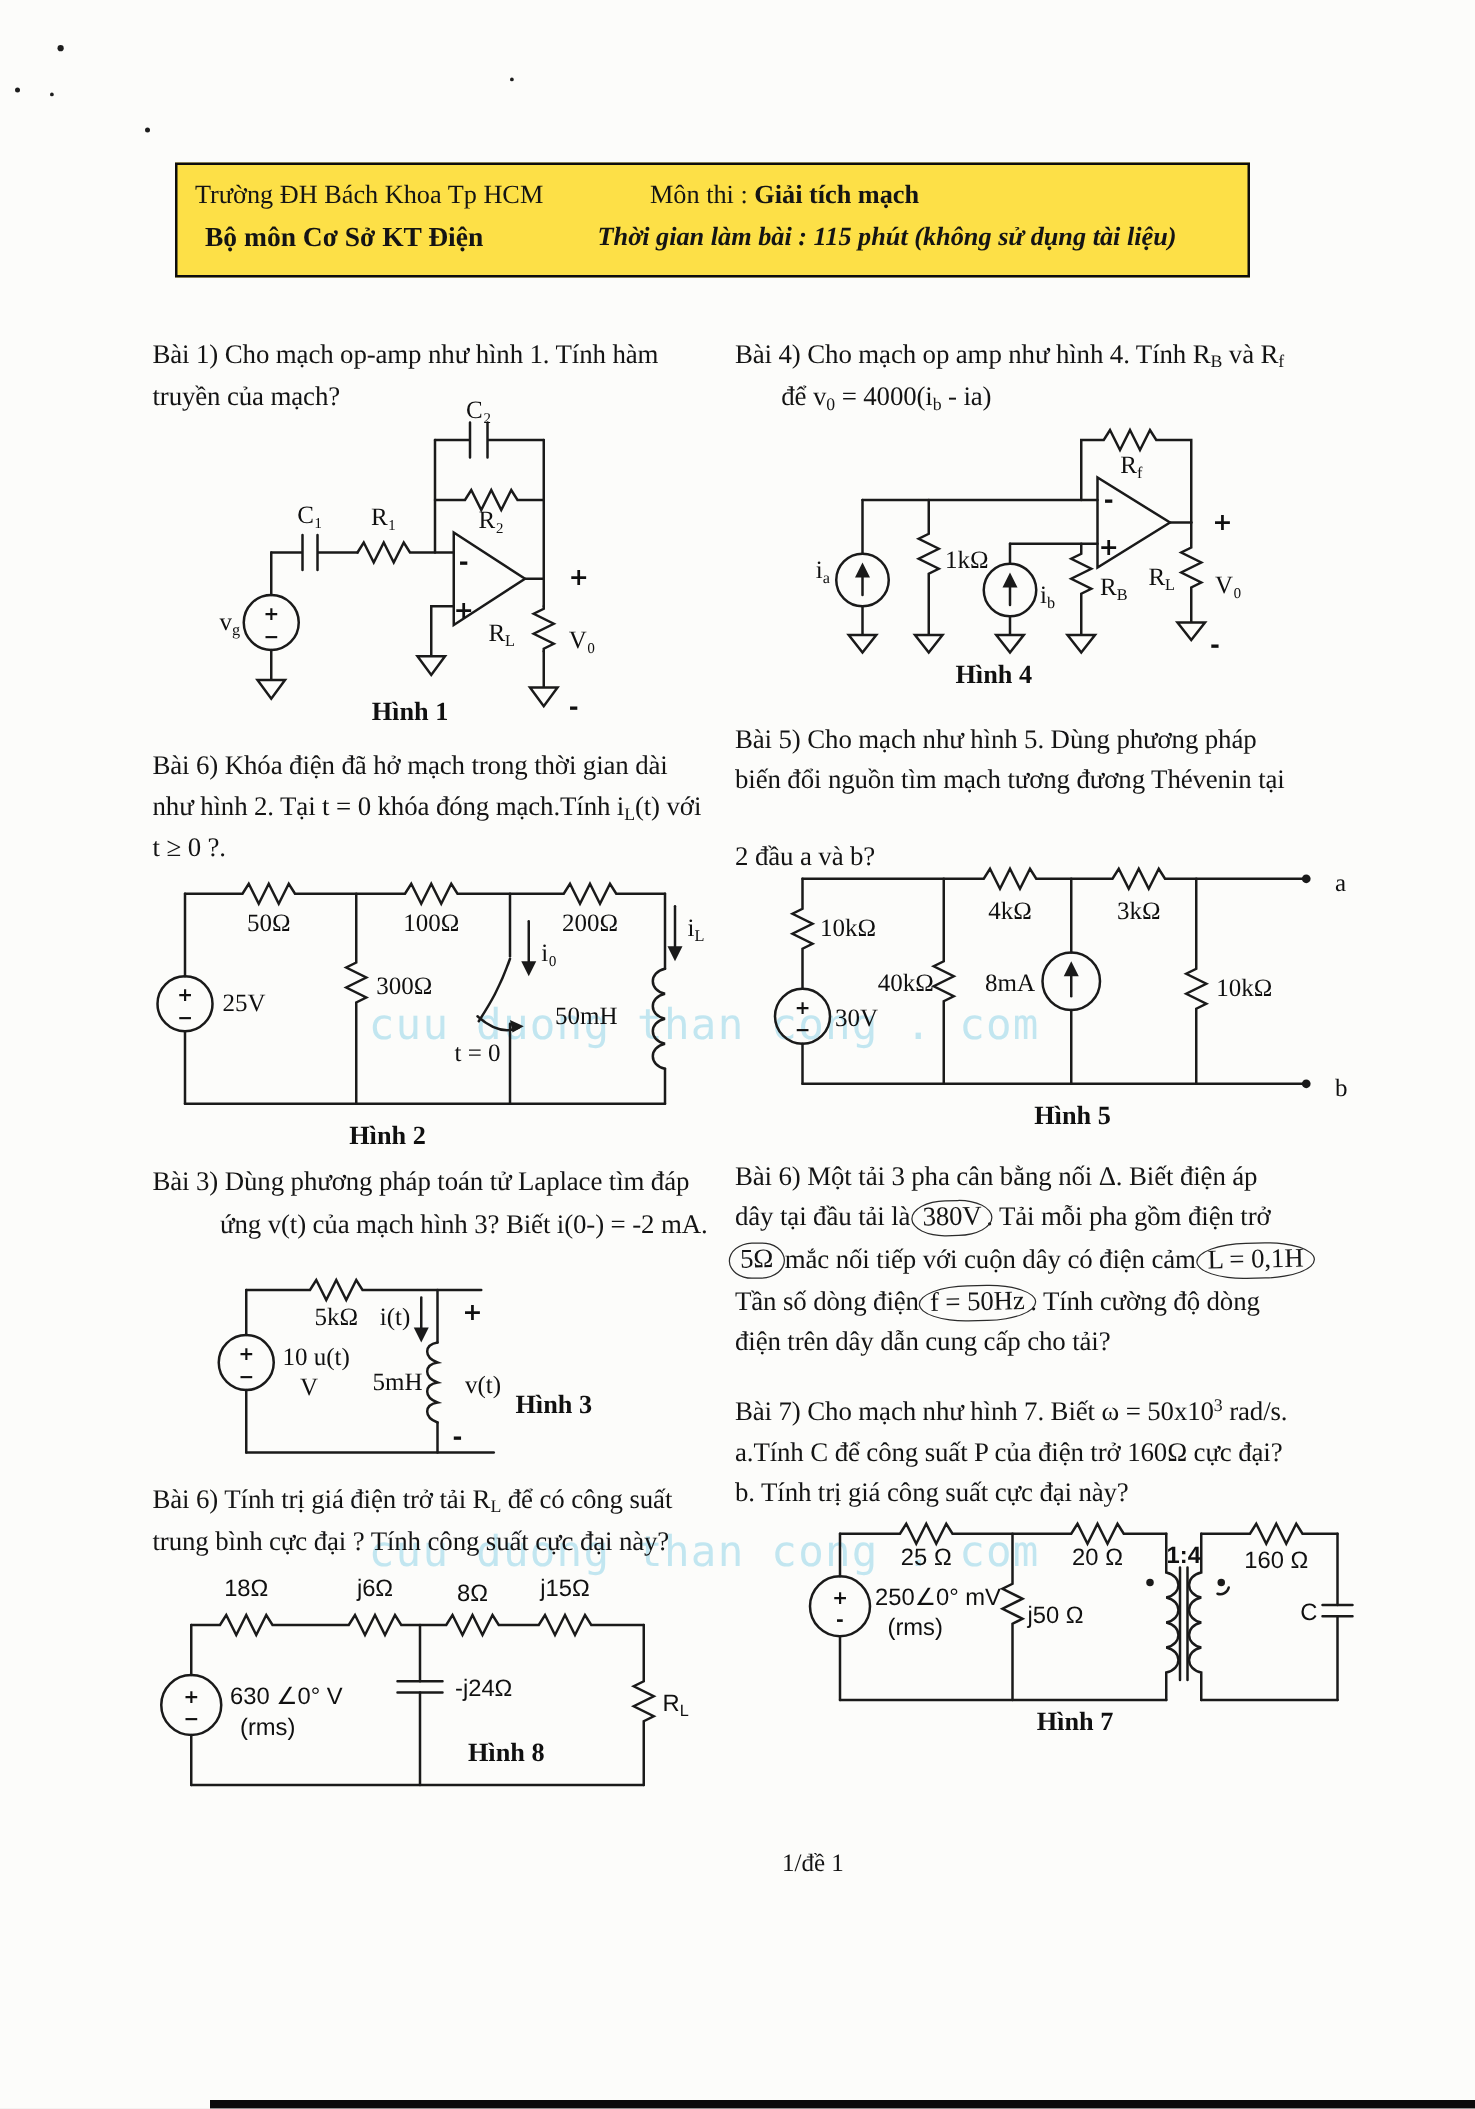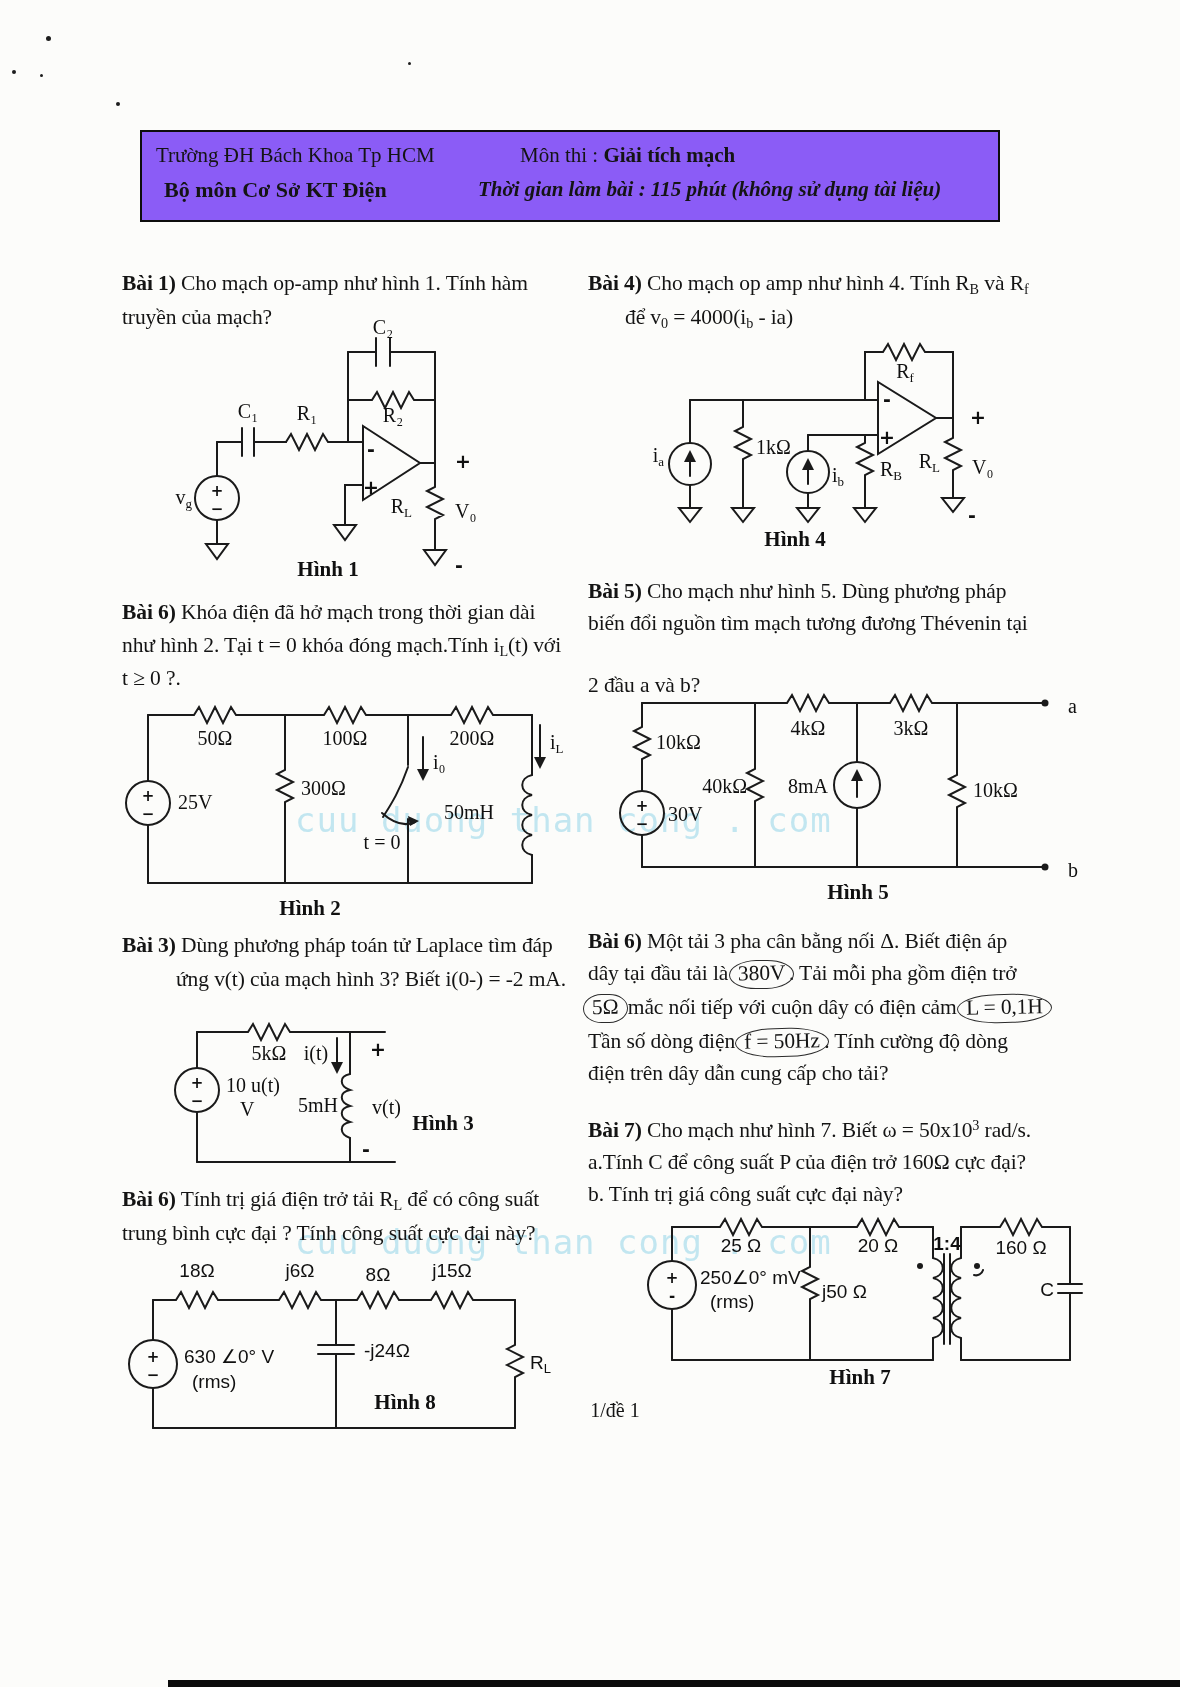--- a/index.html
+++ b/index.html
@@ -1,25 +1,25 @@
 <!DOCTYPE html>
 <html><head>
 <meta charset="utf-8">
 <style>
   html,body{margin:0;padding:0;background:#e8e8e8}
   .page{position:relative;width:1180px;height:1687px;margin:0 auto;background:#fcfcfa;
         font-family:"Liberation Serif","DejaVu Serif",serif;color:#141414;overflow:hidden}
   .abs{position:absolute}
   .tl{font-size:21.5px;line-height:1.05;white-space:nowrap;letter-spacing:-0.1px}
-  .tl b{font-weight:bold}
+  .tl b{font-weight:normal}
   sub{font-size:0.66em;vertical-align:-0.28em}
   sup{font-size:0.66em;vertical-align:0.5em}
   .circled{display:inline-block;border:1.8px solid #2b2b2b;border-radius:48%/58%;
            padding:1px 8px 3px;margin:-3px -5px;transform:rotate(-1.2deg)}
-  .hdr{position:absolute;left:140px;top:130px;width:856px;height:88px;border:2.6px solid #0d0d0d;background:#8b5cf6}
+  .hdr{position:absolute;left:140px;top:130px;width:856px;height:88px;border:2.6px solid #0d0d0d;background:#fde047}
   .hdr .h1{font-size:21px;white-space:nowrap}
   .hdr .h2{font-size:22px;font-weight:bold;white-space:nowrap}
   .hdr .h3{font-size:21px;font-weight:bold;font-style:italic;white-space:nowrap}
   .wm{position:absolute;font-family:"DejaVu Sans Mono",monospace;font-size:34px;
       color:#b9e3ef;letter-spacing:1px;white-space:nowrap;opacity:.85}
   .ftr{font-size:20px;white-space:nowrap}
   .speck{position:absolute;background:#1d1d1d;border-radius:50%}
   .bbar{position:absolute;left:168px;top:1680px;width:1012px;height:7px;background:#0b0b0b}
   svg{overflow:visible}
   .cw{stroke:#1a1a1a;stroke-width:2;fill:none;stroke-linecap:round}
@@ -303,16 +303,16 @@
     <text class="cls" x="334" y="22" text-anchor="middle">j15Ω</text>
     <text class="cls" x="66" y="108">630 ∠0° V</text>
     <text class="cls" x="74" y="133">(rms)</text>
     <text class="cls" x="246" y="102">-j24Ω</text>
     <text class="cls" x="412" y="114"><tspan>R</tspan><tspan class="ss" dy="4">L</tspan></text>
     <text class="sgn" x="35" y="107" text-anchor="middle">+</text>
     <text class="sgn" x="35" y="125" text-anchor="middle">−</text>
     <text class="cap" x="287" y="154" text-anchor="middle">Hình 8</text>
   </svg>
 
-  <div class="abs ftr" style="left:555px;top:1399px;width:120px;text-align:center">1/đề 1</div>
+  <div class="abs ftr" style="left:555px;top:1480px;width:120px;text-align:right">1/đề 1</div>
 
   <div class="bbar"></div>
 </div>
 
 </body></html>

